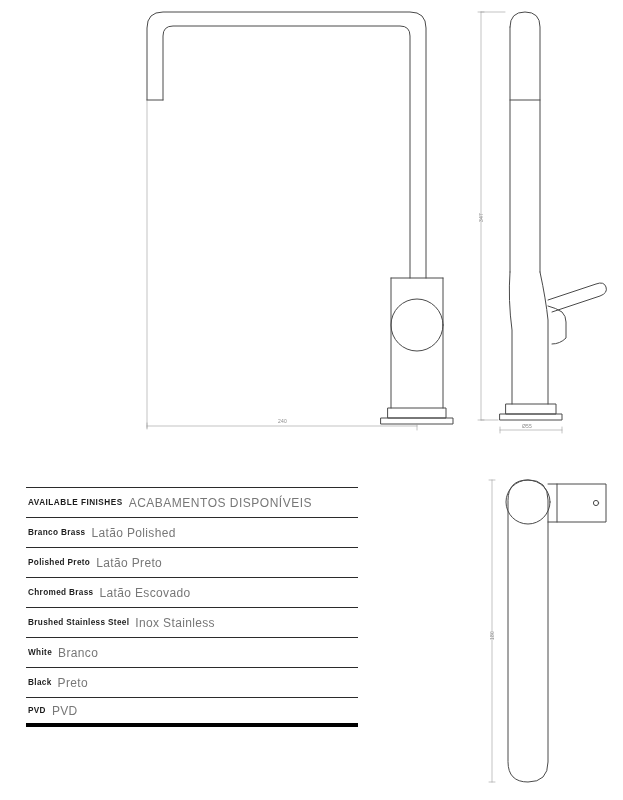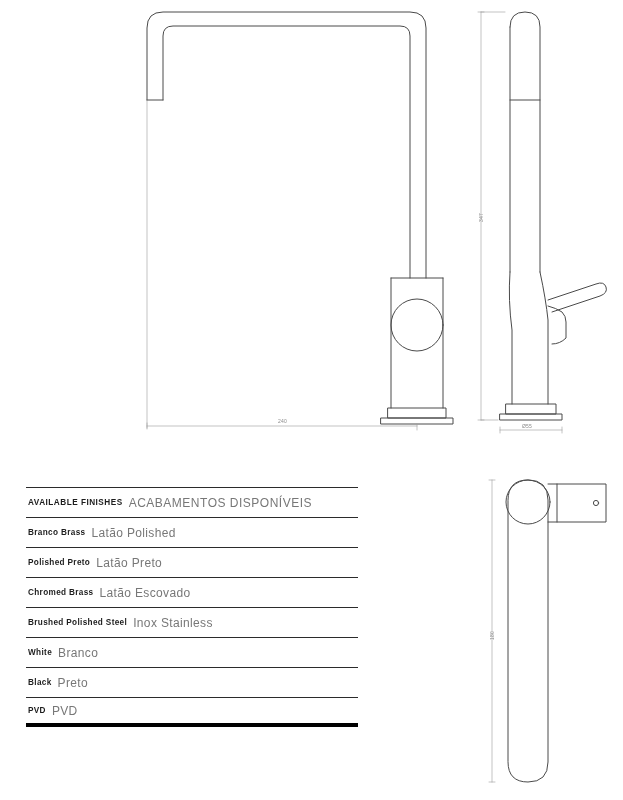--- a/index.html
+++ b/index.html
@@ -173,21 +173,21 @@
       <span class="fin-en">Polished Preto</span>
       <span class="fin-pt">Latão Preto</span>
     </div>
 
     <div class="fin-row">
       <span class="fin-en">Chromed Brass</span>
       <span class="fin-pt">Latão Escovado</span>
     </div>
 
     <div class="fin-row">
-      <span class="fin-en">Brushed Polished Steel</span>
+      <span class="fin-en">Brushed Stainless Steel</span>
       <span class="fin-pt">Inox Stainless</span>
     </div>
 
     <div class="fin-row">
       <span class="fin-en">White</span>
       <span class="fin-pt">Branco</span>
     </div>
 
     <div class="fin-row">
       <span class="fin-en">Black</span>

